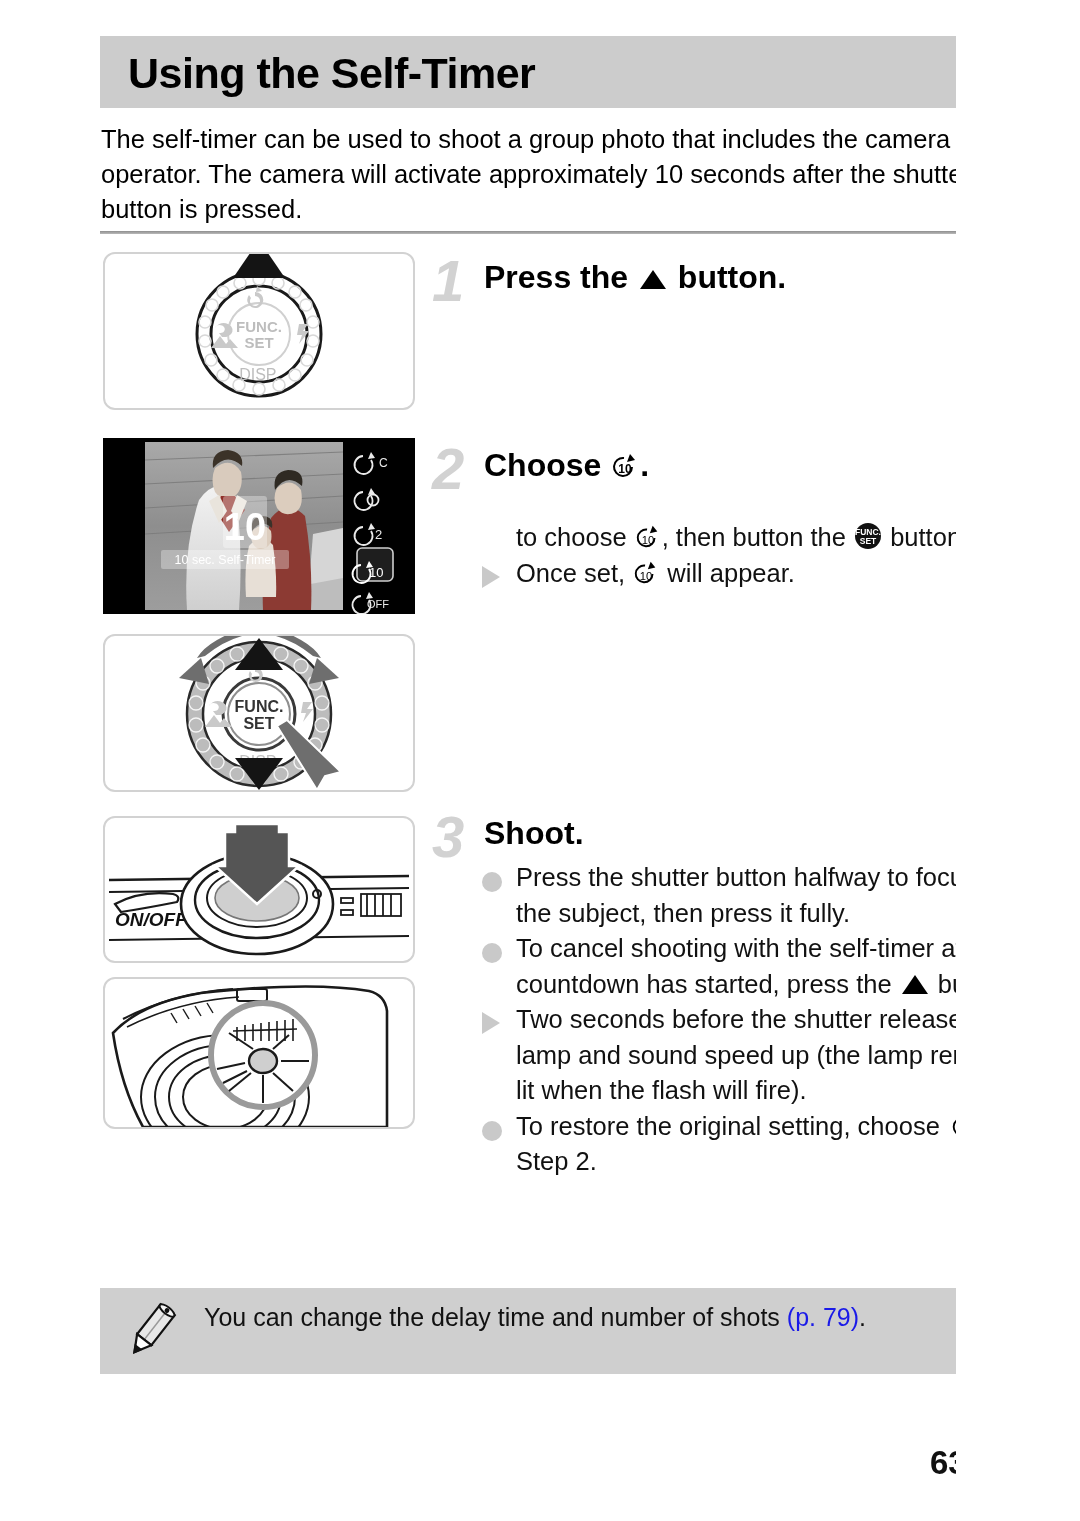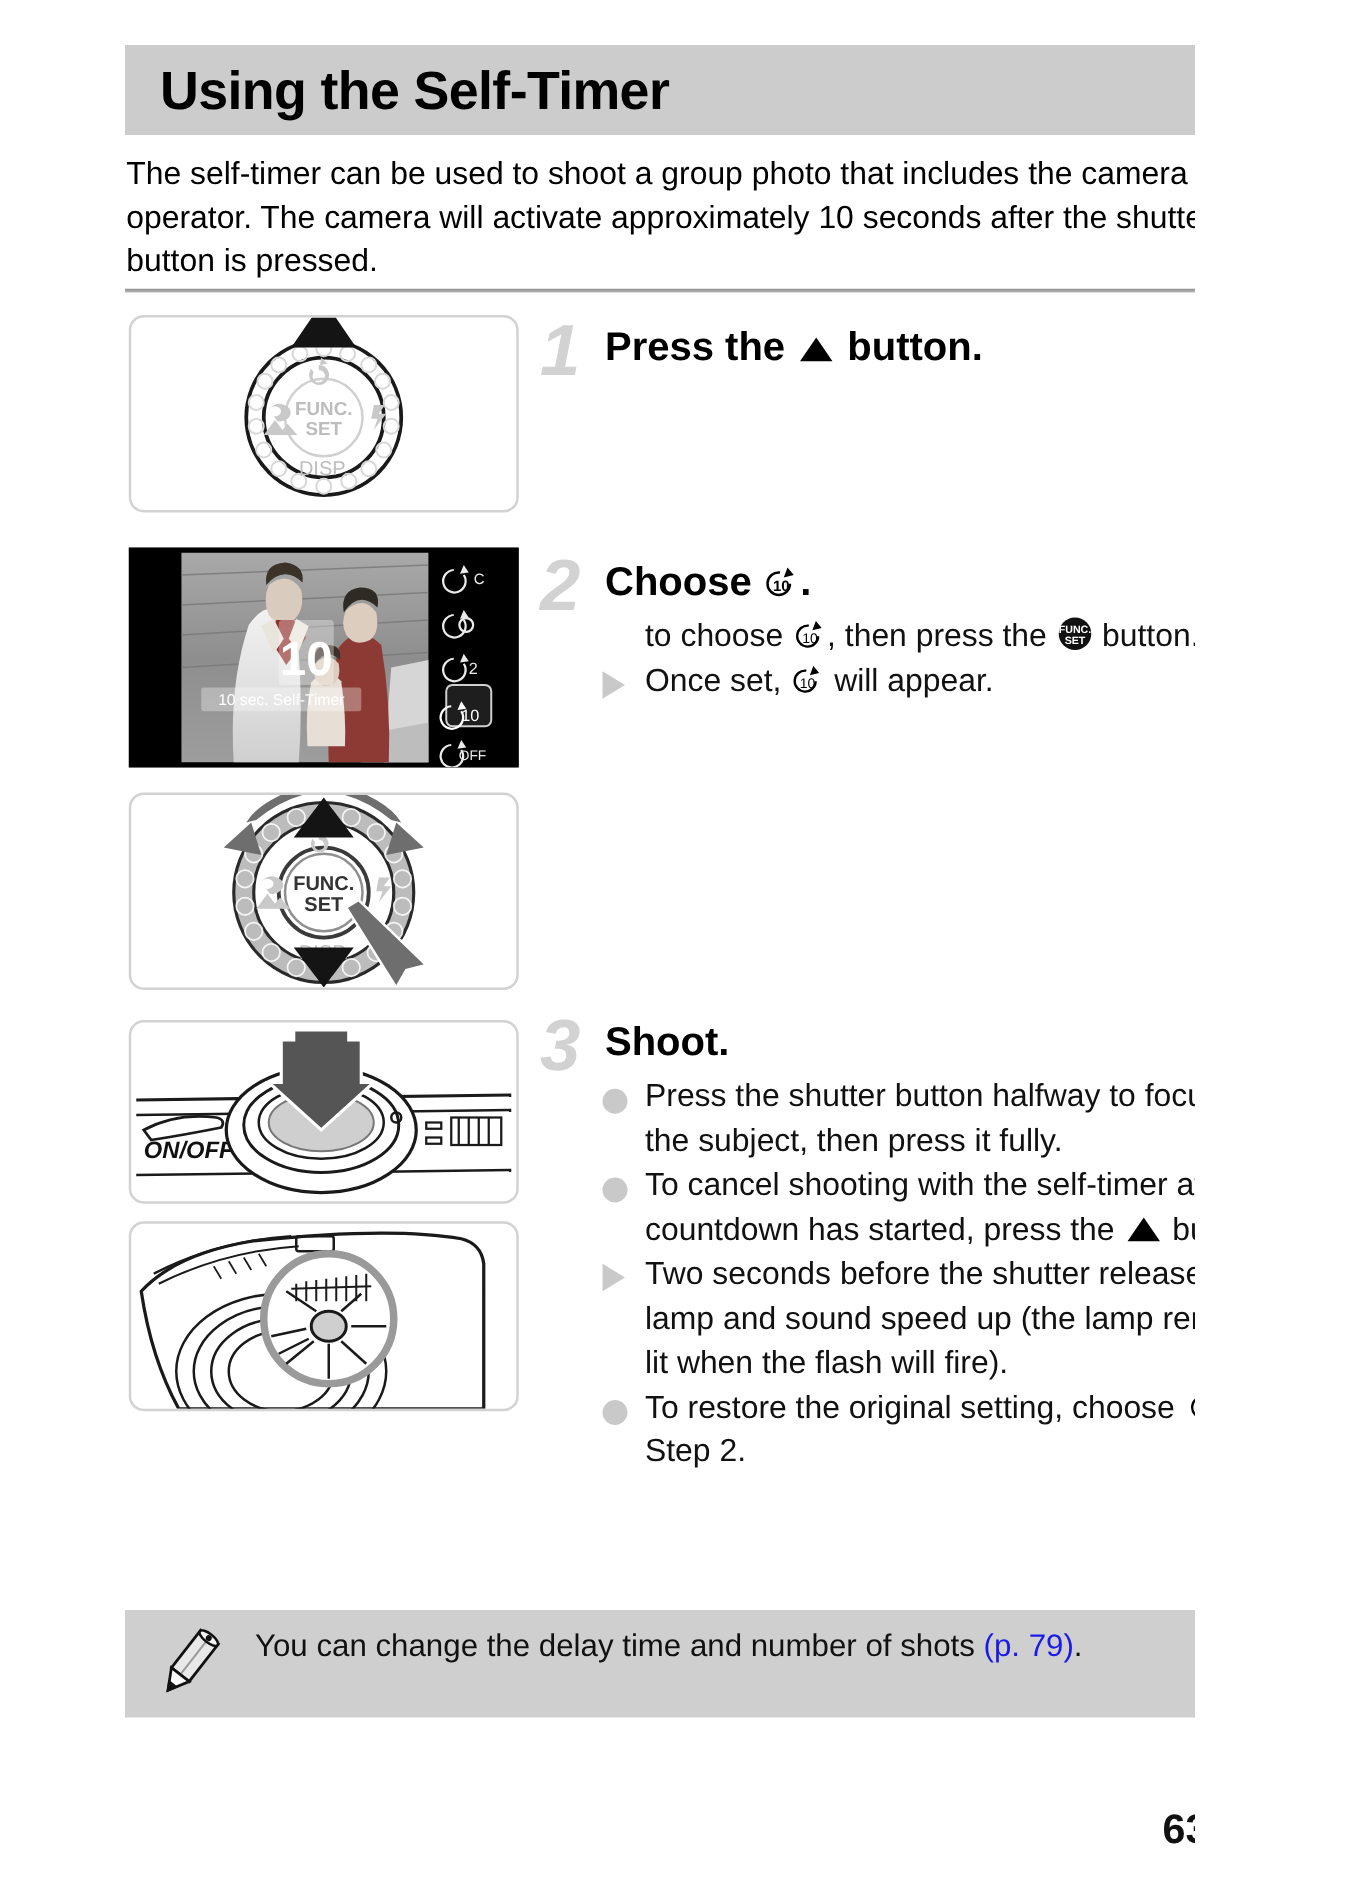--- a/index.html
+++ b/index.html
@@ -39,21 +39,21 @@
       color:#d2d2d2;font-style:italic;line-height:58px;width:50px;text-align:left;}
   .step-head{position:absolute;left:52px;top:4px;font-size:32px;font-weight:bold;
       line-height:42px;white-space:nowrap;}
   .step-body{position:absolute;left:48px;width:560px;}
   .bline{position:relative;padding-left:36px;font-size:25.5px;line-height:35.5px;
       margin-bottom:0px;color:#111;}
   .bline .mark{position:absolute;left:2px;top:6px;}
   .dot{display:inline-block;width:20px;height:20px;border-radius:50%;background:#c9c9c9;}
   .tri{display:inline-block;width:0;height:0;border-left:18px solid #c9c9c9;
       border-top:11px solid transparent;border-bottom:11px solid transparent;}
-  .cont{padding-left:36px;font-size:25.5px;line-height:35.5px;color:#111;}
+  .cont{padding-left:36px;font-size:25.5px;line-height:35.5px;color:#111;margin-top:28px;}
 
   
   .note{position:absolute;left:100px;top:1288px;width:920px;height:86px;background:#cfcfcf;}
   .note-text{position:absolute;left:204px;top:1300px;width:800px;font-size:25px;
       line-height:34px;color:#111;}
   .link{color:#1a1ae8;}
 
   
   .pageno{position:absolute;left:930px;top:1444px;width:90px;text-align:left;
       font-size:33px;font-weight:bold;color:#111;}
@@ -342,21 +342,21 @@
       </svg><span>.</span>
     </div>
     <div class="step-body" style="top:52px;position:absolute;">
 
 
       <div class="cont">
         <span>to choose </span><svg class="ico" width="28" height="28" viewBox="0 0 30 30">
           <path d="M22,16 a9,9 0 1,1 -8,-9" fill="none" stroke="#000" stroke-width="2"></path>
           <path d="M20,3 l5,6 l-8,2 z" fill="#000"></path>
           <text x="15" y="22" font-family="Liberation Sans, sans-serif" font-size="12" text-anchor="middle" fill="#000">10</text>
-        </svg><span>, then press the </span><svg class="ico" width="30" height="30" viewBox="0 0 30 30">
+        </svg><span>, then button the </span><svg class="ico" width="30" height="30" viewBox="0 0 30 30">
           <circle cx="15" cy="15" r="13" fill="#111"></circle>
           <text x="15" y="14" font-family="Liberation Sans, sans-serif" font-size="8.5" font-weight="bold" fill="#fff" text-anchor="middle">FUNC.</text>
           <text x="15" y="23" font-family="Liberation Sans, sans-serif" font-size="8.5" font-weight="bold" fill="#fff" text-anchor="middle">SET</text>
         </svg><span> button.</span>
       </div>
 
       <div class="bline">
         <span class="mark"><i class="tri"></i></span>
         <span>Once set, </span><svg class="ico" width="28" height="28" viewBox="0 0 30 30">
           <path d="M22,16 a9,9 0 1,1 -8,-9" fill="none" stroke="#000" stroke-width="2"></path>

